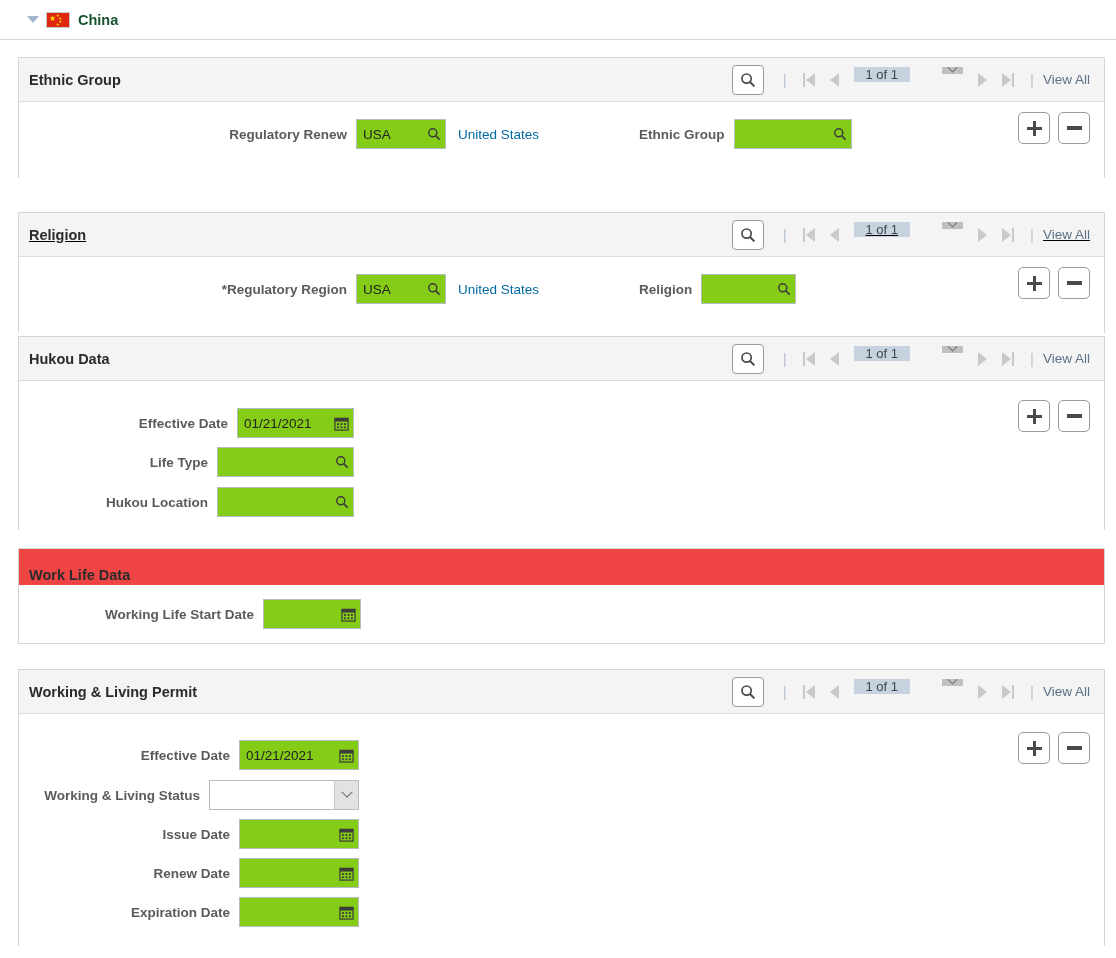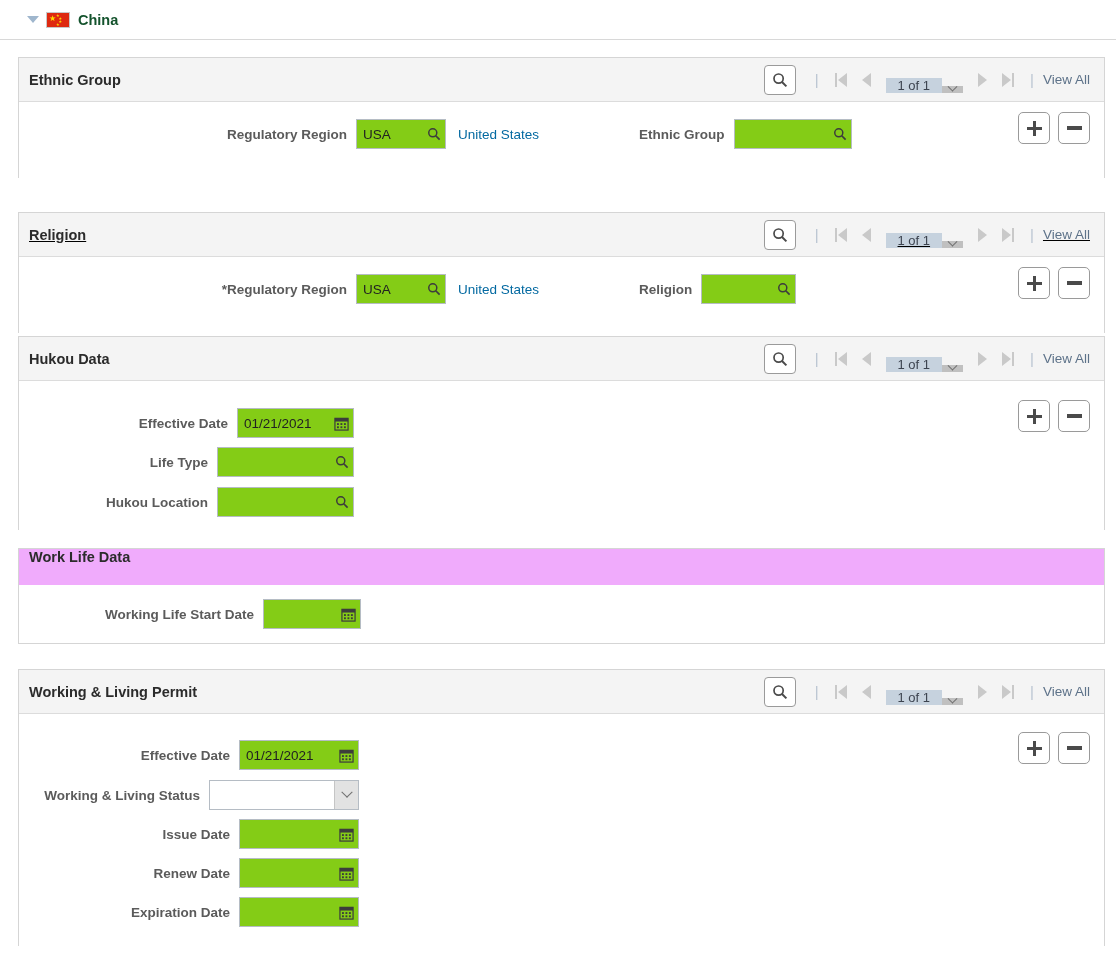--- a/index.html
+++ b/index.html
@@ -64,24 +64,24 @@
   }
   .panel-head {
     height: 44px;
     background: #f4f4f4;
     border-bottom: 1px solid #dcdcdc;
     display: flex;
     align-items: center;
     padding: 0 10px 0 10px;
   }
   .panel-head.plain {
-    background: #f0abfc;
+    background: #ef4444;
     border-bottom: none;
     height: 36px;
-    align-items: flex-start;
+    align-items: flex-end;
     padding-bottom: 2px;
   }
   .panel-title {
     font-size: 14.5px;
     font-weight: bold;
     color: #2b2b2b;
     white-space: nowrap;
   }
   .panel-body { position: relative; background:#fff; }
 
@@ -123,23 +123,24 @@
     border-top: 7px solid transparent;
     border-bottom: 7px solid transparent;
     border-left: 9px solid #c9c9c9;
   }
   .bar-l { width: 2px; height: 14px; background: #c9c9c9; margin-right: 1px; }
   .bar-r { width: 2px; height: 14px; background: #c9c9c9; margin-left: 1px; }
   .arrow.edge { gap: 0; }
 
   .counter {
     display: flex;
-    align-items: flex-end;
+    align-items: flex-start;
     height: 26px;
     margin: 8px 6px;
+    gap: 32px;
   }
   .counter-text {
     background: #c6d2de;
     color: #3d4450;
     font-size: 13px;
     padding: 0 12px;
     display: flex; align-items: center;
     white-space: nowrap;
   }
   .counter-btn {
@@ -307,21 +308,21 @@
       <div class="arrow edge">
           <span class="tri-right"></span>
           <span class="bar-r"></span>
         </div>
       <span class="pipe">|</span>
       <span class="view-all">View All</span>
     </div>
   </div>
   <div class="panel-body" style="height:76px;">
     <div class="frow" style="left:0px; top:17px; width:520px; justify-content:flex-end;">
-      <span class="flabel">Regulatory Region</span>
+      <span class="flabel">Regulatory Renew</span>
       <div class="fieldbox" style="width:90px;">
         <input value="USA" style="">
         <span class="f-icon">
           <svg width="14" height="14" viewBox="0 0 16 16">
               <circle cx="6.6" cy="6.6" r="4.6" fill="none" stroke="#3c3c3c" stroke-width="1.7"></circle>
               <line x1="10" y1="10" x2="14.4" y2="14.4" stroke="#3c3c3c" stroke-width="2"></line>
             </svg>
         </span>
       </div>
       <span class="aftertext">United States</span>

